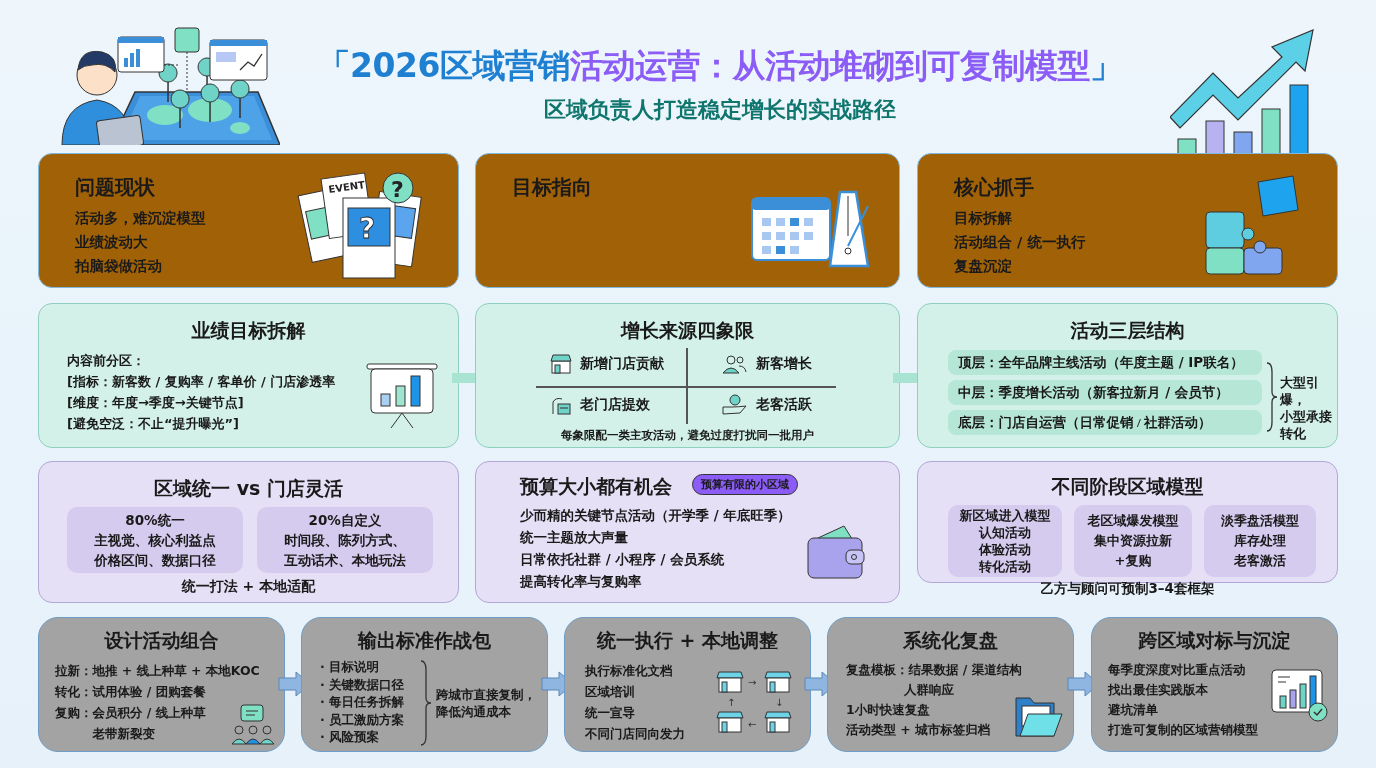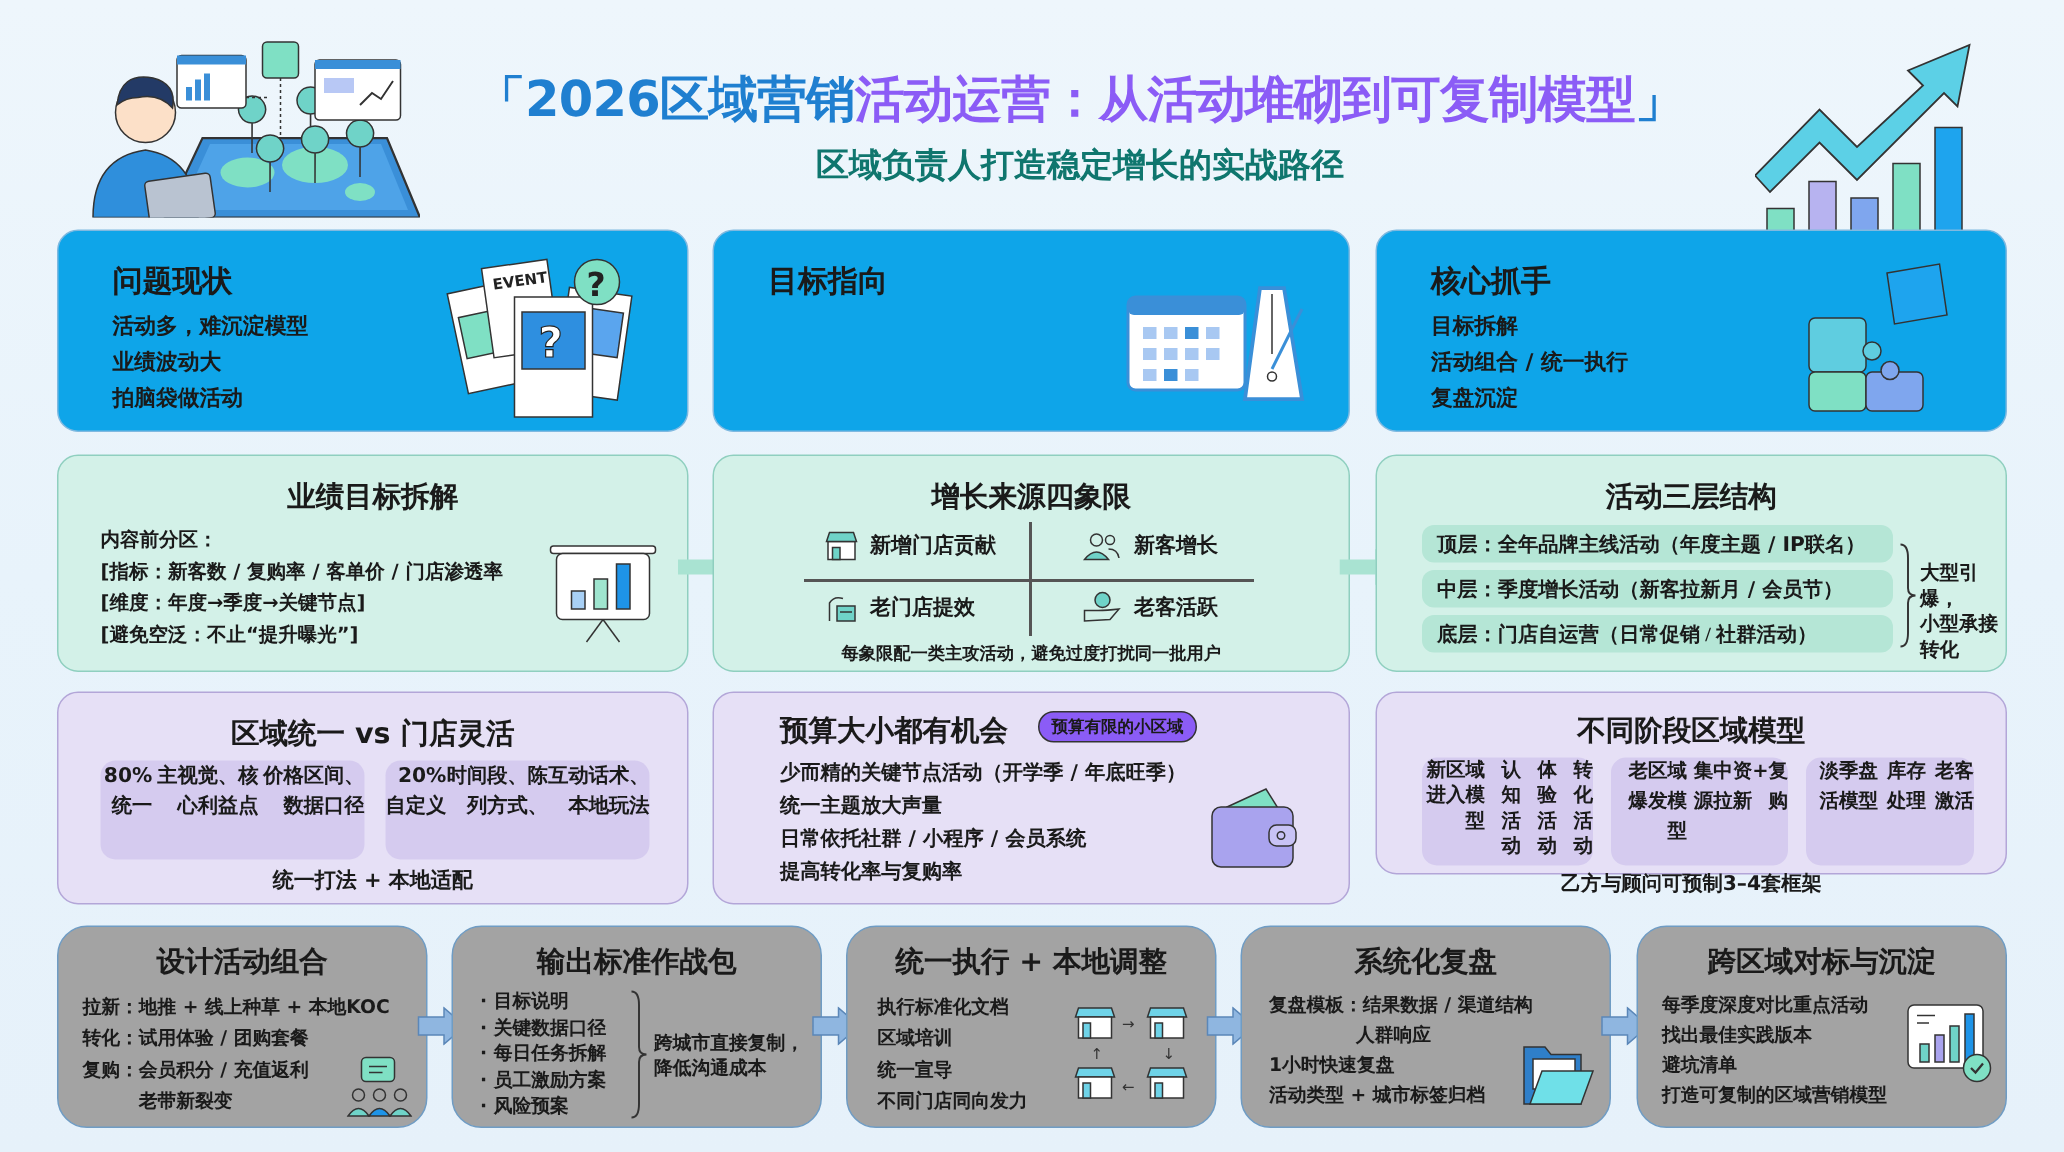--- a/index.html
+++ b/index.html
@@ -23,21 +23,21 @@
   .subtitle {
     position: absolute; left: 290px; top: 95px; width: 860px;
     text-align: center; font-size: 22px; font-weight: bold; color: #0f766e;
   }
 
   
   .card {
     position: absolute; border-radius: 14px; border: 1.5px solid;
     padding: 0;
   }
-  .card.blue { background: #0ea5e9; border-color: #7fb9e0; }
+  .card.blue { background: #a16207; border-color: #7fb9e0; }
   .card.mint { background: #d3f1e8; border-color: #8fcfbf; }
   .card.lav  { background: #e6e0f6; border-color: #b3a6d8; }
   .card.slate { background: #a3a3a3; border-color: #6f9cc4; border-radius: 20px; }
 
   .card-title-l { position: absolute; font-size: 20px; font-weight: bold; }
   .card-title-c { position: absolute; left: 0; right: 0; text-align: center; font-size: 19px; font-weight: bold; }
   .lines { position: absolute; font-size: 14.5px; font-weight: bold; line-height: 24px; }
   .lines.sm { font-size: 13px; line-height: 21px; }
 
   
@@ -46,22 +46,22 @@
   .quad .hline { position: absolute; left: 0; top: 38px; width: 300px; height: 1.5px; background: #555; }
   .qcell { position: absolute; display: flex; align-items: center; gap: 8px; font-size: 14px; font-weight: bold; }
 
   .pill {
     position: absolute; border-radius: 8px; font-size: 13.5px; font-weight: bold;
     display: flex; align-items: center; padding-left: 10px;
   }
   .pill.mintp { background: #b5e6d6; }
   .subbox {
     position: absolute; border-radius: 10px; background: #d5cbef;
-    text-align: right; font-size: 13.5px; font-weight: bold; line-height: 20px;
-    display: flex; flex-direction: row; justify-content: center;
+    text-align: center; font-size: 13.5px; font-weight: bold; line-height: 20px;
+    display: flex; flex-direction: column; justify-content: center;
   }
 
   .brace { position: absolute; font-size: 13px; font-weight: bold; line-height: 17px; }
   .bubble {
     position: absolute; border: 1.5px solid #333; border-radius: 14px;
     font-size: 11px; font-weight: bold; padding: 2px 8px; background: #8b5cf6;
   }
 </style>
 </head>
 <body>
@@ -319,21 +319,21 @@
     <div>老客激活</div>
   </div>
   <div class="abs" style="left:0;right:0;top:118px;text-align:center;font-size:13.5px;font-weight:bold;">乙方与顾问可预制3–4套框架</div>
 </div>
 
 <div class="card slate" style="left:38px;top:617px;width:247px;height:135px;">
   <div class="card-title-c" style="top:10px;">设计活动组合</div>
   <div class="lines sm" style="left:16px;top:42px;font-size:12.5px;line-height:21px;">
     <div>拉新：地推 + 线上种草 + 本地KOC</div>
     <div>转化：试用体验 / 团购套餐</div>
-    <div>复购：会员积分 / 充值返利</div>
+    <div>复购：会员积分 / 线上种草</div>
     <div>　　　老带新裂变</div>
   </div>
   <svg class="abs" style="left:192px;top:86px;" width="44" height="42" viewBox="0 0 44 42">
     <rect x="10" y="1" width="22" height="16" rx="3" fill="#7fe0c4" stroke="#333"></rect>
     <line x1="15" y1="7" x2="27" y2="7" stroke="#333"></line>
       <line x1="15" y1="11" x2="24" y2="11" stroke="#333"></line>
     <circle cx="8" cy="26" r="4" fill="none" stroke="#333"></circle>
       <circle cx="22" cy="26" r="4" fill="none" stroke="#333"></circle>
       <circle cx="36" cy="26" r="4" fill="none" stroke="#333"></circle>
     <path d="M1,40 Q8,30 15,40 Z" fill="#6fd3c8" stroke="#333"></path>

